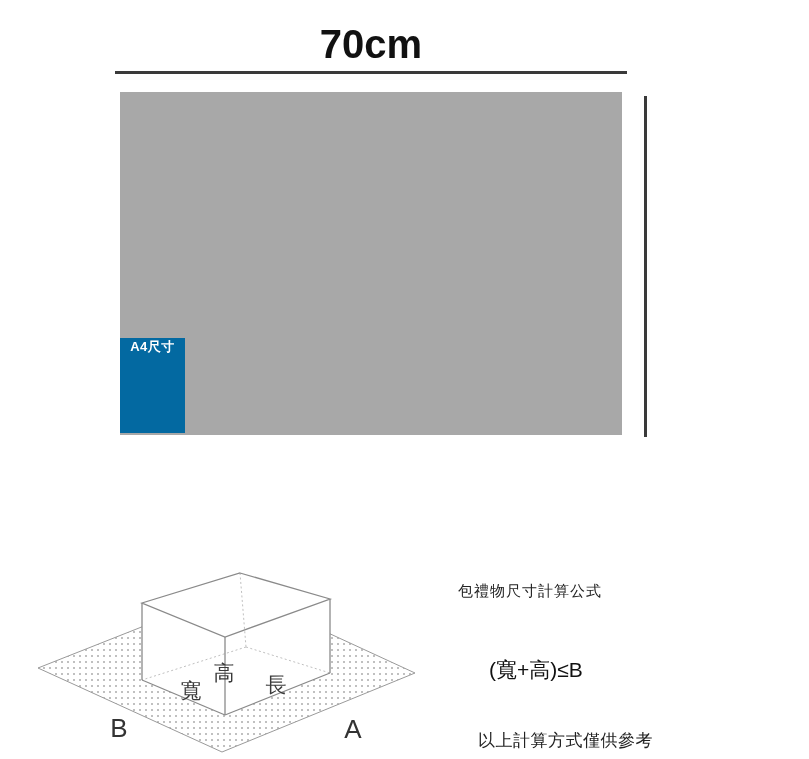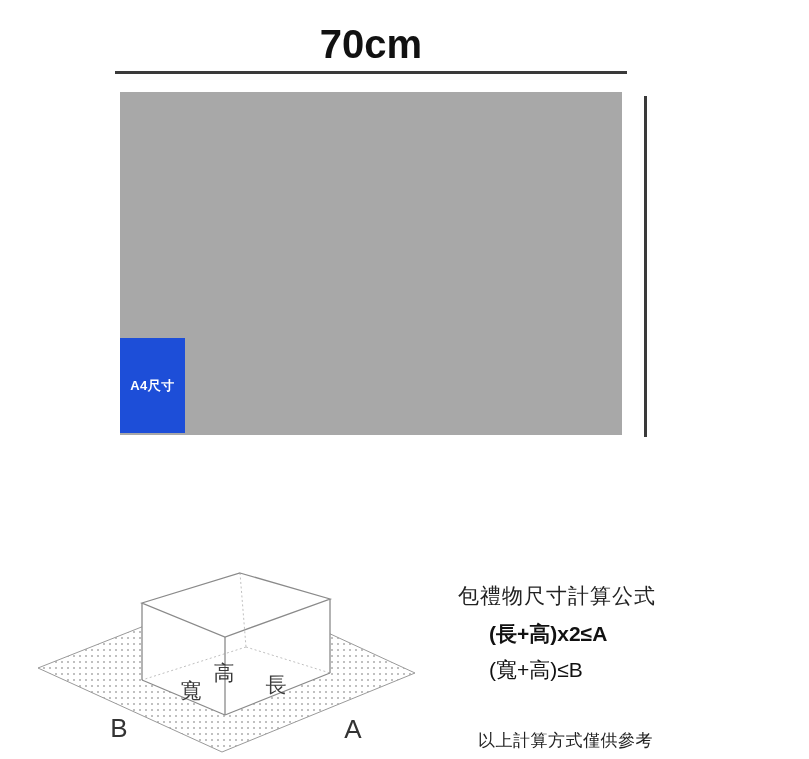--- a/index.html
+++ b/index.html
@@ -31,23 +31,23 @@
   .paper-rect {
     position: absolute;
     left: 120px; top: 92px;
     width: 502px; height: 343px;
     background: #a8a8a8;
   }
   .a4-rect {
     position: absolute;
     left: 120px; top: 338px;
     width: 65px; height: 95px;
-    background: #1d4ed8;
+    background: #0369a1;
     display: flex;
-    align-items: center;
+    align-items: flex-start;
     justify-content: center;
   }
   .a4-rect span {
     color: #ffffff;
     font-size: 13px;
     font-weight: bold;
     letter-spacing: 0.5px;
   }
   .dim-vline {
     position: absolute;
@@ -65,21 +65,21 @@
   }
   
   .box-diagram {
     position: absolute;
     left: 0px; top: 550px;
   }
   
   .formula-title {
     position: absolute;
     left: 458px; top: 582px;
-    font-size: 21px;
+    font-size: 15px;
     color: #222222;
     letter-spacing: 1px;
     white-space: nowrap;
   }
   .formula-line1 {
     position: absolute;
     left: 489px; top: 620px;
     font-size: 21px;
     font-weight: bold;
     color: #111111;
@@ -150,17 +150,16 @@
     </g>
 
     <text class="diagram-cjk-label" x="191" y="698" text-anchor="middle">寬</text>
     <text class="diagram-cjk-label" x="224" y="680" text-anchor="middle">高</text>
     <text class="diagram-cjk-label" x="276" y="692" text-anchor="middle">長</text>
     <text class="diagram-letter-label" x="119" y="737" text-anchor="middle">B</text>
     <text class="diagram-letter-label" x="353" y="738" text-anchor="middle">A</text>
   </svg>
 
   <div class="formula-title">包禮物尺寸計算公式</div>
-  <div class="formula-line1">(長+高)x2≤A</div>
   <div class="formula-line2">(寬+高)≤B</div>
   <div class="formula-note">以上計算方式僅供參考</div>
 
 </div>
 
 </body></html>

